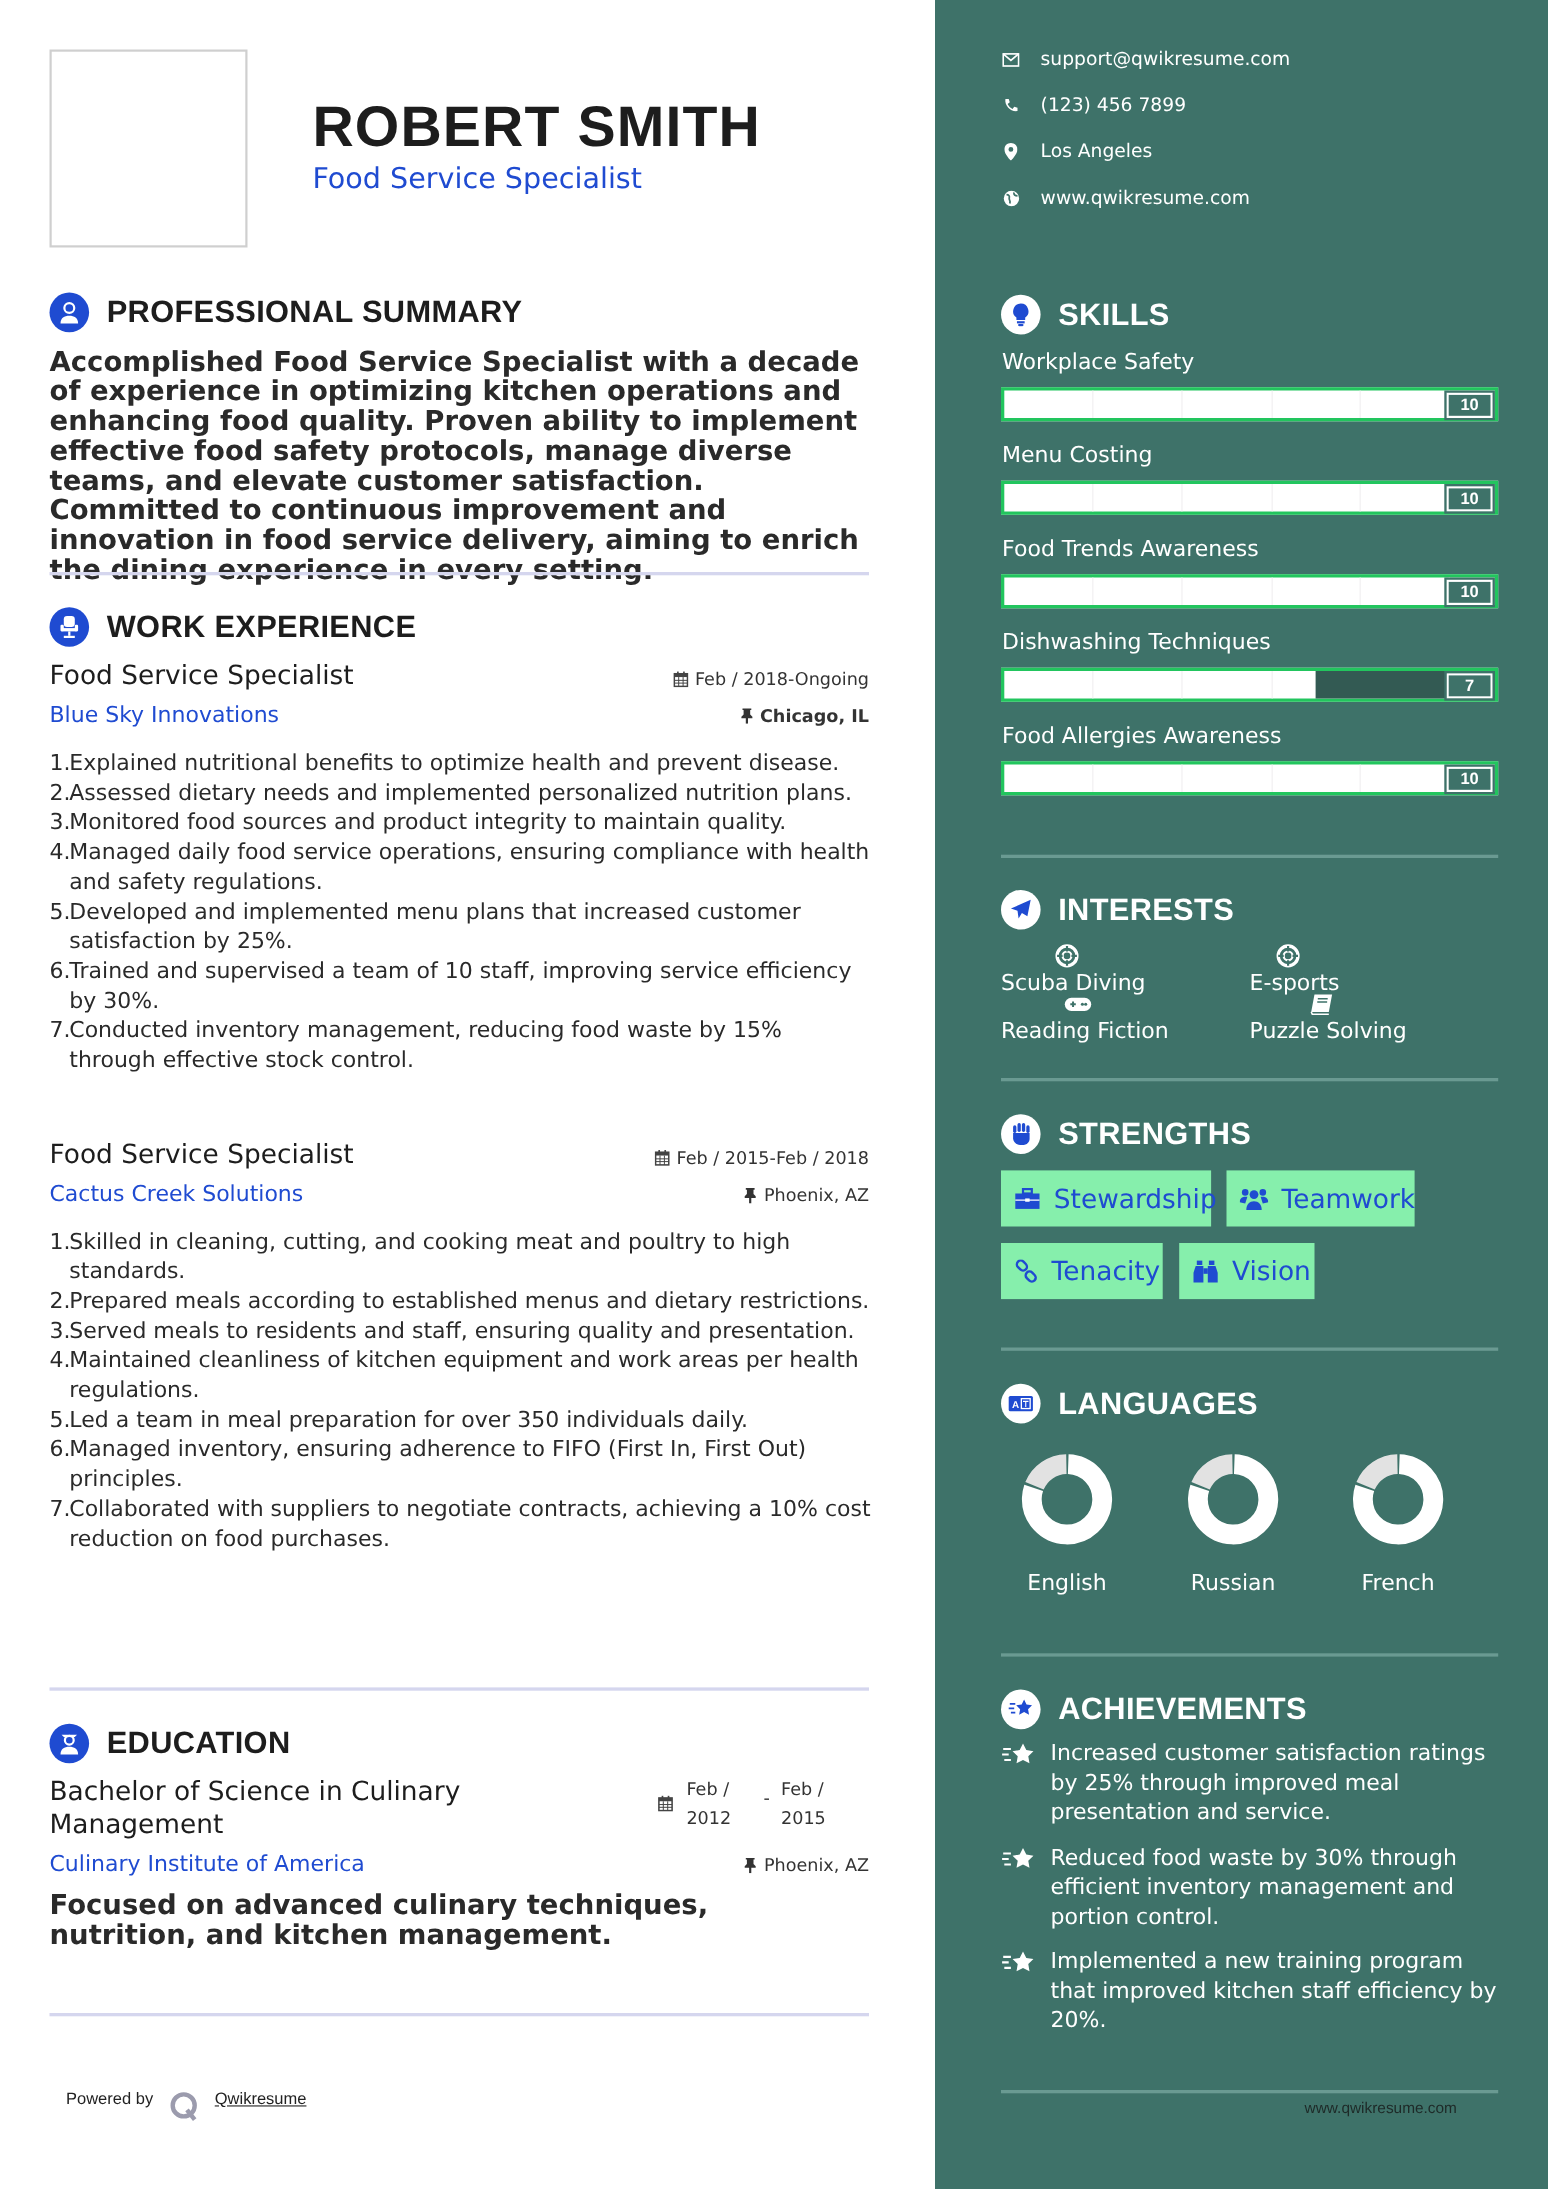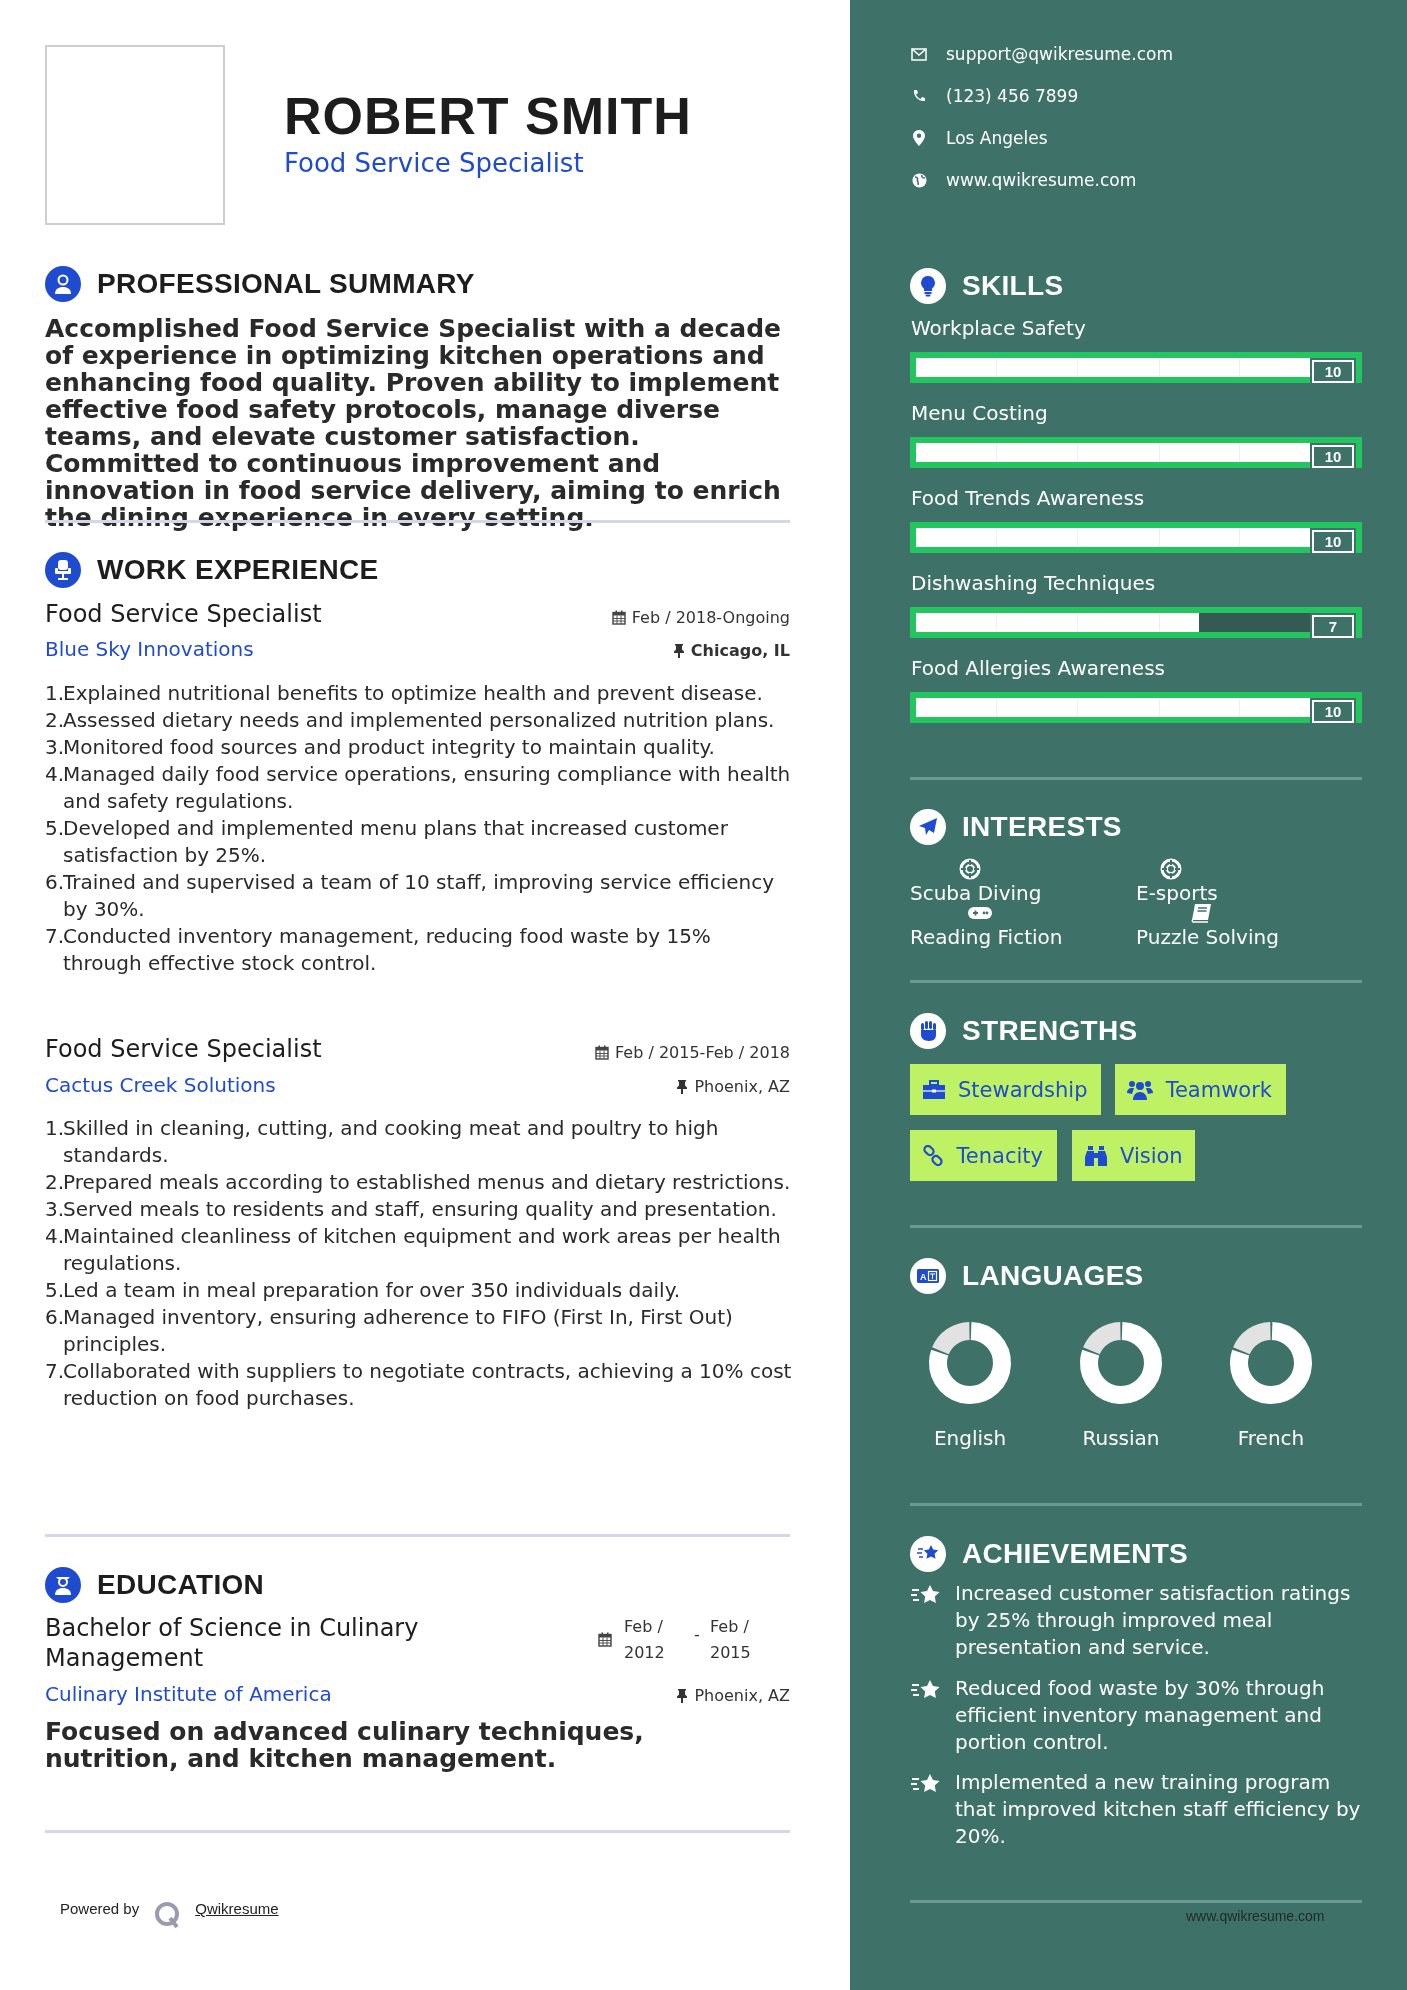--- a/index.html
+++ b/index.html
@@ -42,29 +42,29 @@
   
   .contact { position: absolute; left: 910px; display: flex; align-items: center; font-size: 17px; color: #fff; }
   .contact .ci { width: 18px; height: 18px; margin-right: 18px; display: flex; align-items: center; justify-content: center; }
 
   .s-head { position: absolute; left: 910px; display: flex; align-items: center; }
   .s-icon { width: 36px; height: 36px; border-radius: 50%; background: #fff; display: flex; align-items: center; justify-content: center; margin-right: 16px; }
   .s-title { font-family: "Liberation Sans", sans-serif; font-weight: 700; font-size: 28px; color: #fff; letter-spacing: 0.3px; }
   .s-divider { position: absolute; left: 910px; width: 452px; height: 3px; background: #6a9a92; }
 
   .skill-label { position: absolute; left: 911px; font-size: 20px; color: #fff; }
-  .skill-bar { position: absolute; left: 910px; width: 452px; height: 31px; background: #fff; border: 6px solid #22c55e; }
+  .skill-bar { position: absolute; left: 910px; width: 452px; height: 31px; background: #fff; border: 3px solid #22c55e; }
   .skill-bar .empty { position: absolute; top: 0; bottom: 0; background: #335a53; }
   .skill-bar .tick { position: absolute; top: 0; bottom: 0; width: 1px; background: #f0eef0; }
   .skill-bar .score { position: absolute; right: 2px; top: 2px; width: 42px; height: 23px; background: #3e7269; border: 2px solid #fff; outline: 2px solid #3e7269; color: #fff; font-family: "Liberation Sans", sans-serif; font-weight: 700; font-size: 15px; display: flex; align-items: center; justify-content: center; }
 
   .interest { position: absolute; display: flex; align-items: center; font-size: 20px; color: #fff; flex-direction: column; }
   .interest .ii { width: 26px; height: 24px; margin-right: 12px; display: flex; align-items: center; justify-content: center; }
 
-  .chip { position: absolute; height: 51px; background: #bef264; display: flex; align-items: center; padding: 0 14px 0 12px; font-size: 21px; color: #1f4bd1; }
+  .chip { position: absolute; height: 51px; background: #86efac; display: flex; align-items: center; padding: 0 14px 0 12px; font-size: 24px; color: #1f4bd1; }
   .chip .chi { width: 28px; height: 26px; margin-right: 12px; display: flex; align-items: center; justify-content: center; }
 
   .lang { position: absolute; width: 110px; text-align: center; }
   .lang .label { font-size: 20px; color: #fff; margin-top: 14px; }
 
   .ach { position: absolute; left: 910px; width: 460px; display: flex; font-size: 20px; line-height: 27px; color: #fff; }
   .ach .ai { width: 35px; flex: 0 0 35px; padding-top: 2px; }
   .ach .at { flex: 1; padding-left: 10px; }
 
   .side-footer { position: absolute; left: 1186px; top: 1906px; font-size: 14px; color: #1e2a28; font-family: "Liberation Sans", sans-serif; }

